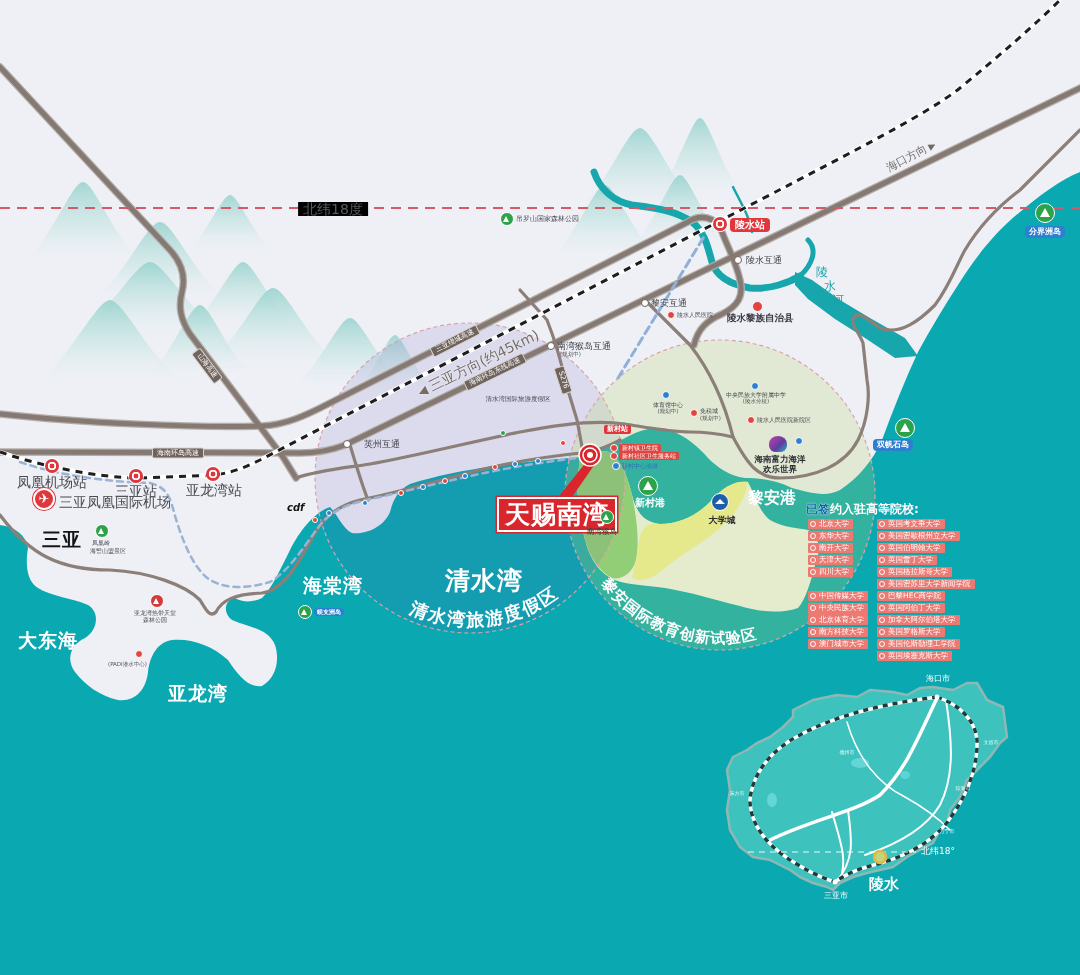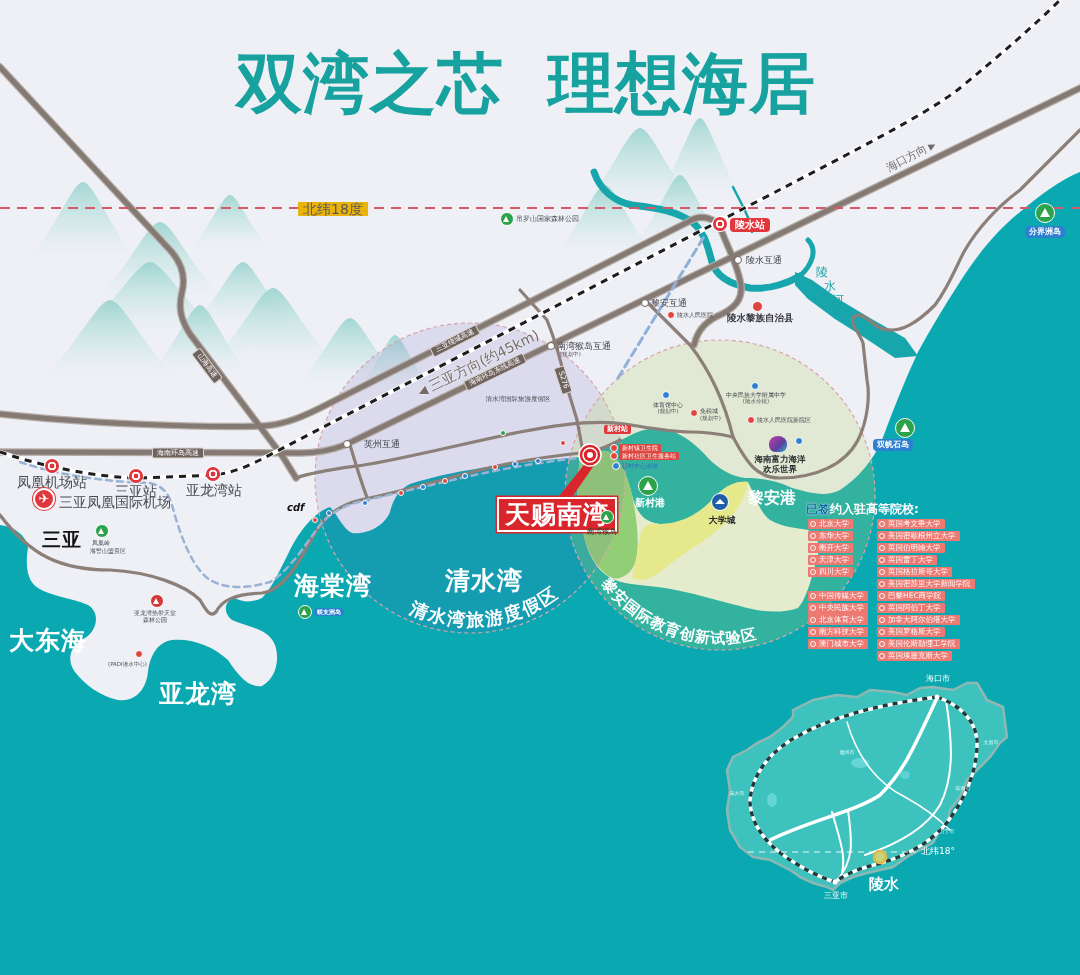--- a/index.html
+++ b/index.html
@@ -3,21 +3,21 @@
 <meta charset="utf-8">
 <style>
 *{margin:0;padding:0;box-sizing:border-box;}
 html,body{width:1080px;height:975px;overflow:hidden;background:#eef0f6;}
 #map{position:relative;width:1080px;height:975px;overflow:hidden;font-family:"DejaVu Sans","Liberation Sans",sans-serif;color:#3c3c44;}
 svg.geo{position:absolute;left:0;top:0;}
 .abs{position:absolute;white-space:nowrap;line-height:1;}
 .c{transform:translate(-50%,-50%);}
 .title{font-family:"DejaVu Serif","Liberation Serif",serif;font-weight:bold;font-size:66px;color:#17a19f;letter-spacing:1px;}
 .title span+span{margin-left:44px;}
-.lat-label{font-size:14px;color:#5a5a64;background:#eab308;padding:0 5px;}
+.lat-label{font-size:14px;color:#5a5a64;background:#000000;padding:0 5px;}
 .dir{font-size:11px;color:#6f6a66;}
 .dir.big{font-size:14px;color:#766b65;text-shadow:0 0 2px #fff;}
 .arrow-right::after{content:" \25B6";font-size:9px;}
 .arrow-left::before{content:"\25C0  ";font-size:12px;}
 .road-pill{background:#6f635d;color:#fff;font-size:7px;padding:1px 4px;border-radius:2px;border:1px solid #d8d2cc;}
 .st-icon{width:14px;height:14px;border-radius:50%;background:radial-gradient(circle,#e0373d 0 2.4px,#fff 2.6px 4.2px,#e0373d 4.4px);box-shadow:0 0 0 1px #fff;}
 .st-label{font-size:14px;color:#4a4a52;}
 .red-pill{background:#e0373d;color:#fff;font-size:10px;font-weight:bold;border-radius:4px;padding:2px 5px;}
 .red-pill.sm{font-size:7px;padding:1px 3px;border-radius:2px;}
 .red-tag{background:#e0453f;color:#fff;font-size:6px;padding:1px 3px;border-radius:2px;}
@@ -33,21 +33,21 @@
 .g-icon{width:14px;height:14px;border-radius:50%;background:#2ca24b;border:1.5px solid #fff;}
 .g-icon::after{content:"";position:absolute;left:2px;top:3px;border-left:3.5px solid transparent;border-right:3.5px solid transparent;border-bottom:6px solid #fff;}
 .g-icon.big{width:20px;height:20px;}
 .g-icon.big::after{left:4px;top:4px;border-left:5px solid transparent;border-right:5px solid transparent;border-bottom:9px solid #fff;}
 .r-icon{width:8px;height:8px;border-radius:50%;background:#e0453f;border:1px solid #fff;}
 .b-icon{width:8px;height:8px;border-radius:50%;background:#2f7fd0;border:1px solid #fff;}
 .poi-dot{width:6px;height:6px;border-radius:50%;border:1px solid #fff;}
 .sanya{font-size:19px;font-weight:bold;color:#141414;letter-spacing:1px;}
 .county{font-size:9.5px;font-weight:bold;color:#3a3a40;}
 .river-char{font-size:12px;color:#18a2a7;font-family:"DejaVu Serif",serif;}
-.bay{font-family:"DejaVu Serif","Liberation Serif",serif;font-weight:bold;color:#fff;font-size:25px;letter-spacing:1px;}
+.bay{font-family:"DejaVu Serif","Liberation Serif",serif;font-weight:bold;color:#fff;font-size:19px;letter-spacing:1px;}
 .bay.lg{font-size:25px;}
 .cdf{font-size:10px;font-weight:bold;font-style:italic;color:#111;}
 .project{background:#d9262c;color:#fff;font-weight:bold;font-size:25px;padding:3px 6px;border:2px solid #fff;box-shadow:0 0 0 1.5px #d9262c;letter-spacing:1px;font-family:"DejaVu Serif",serif;}
 .fuli{font-size:8.5px;font-weight:bold;color:#2d2d33;text-align:center;line-height:1.15;}
 .harbor{font-size:16px;color:#fff;font-weight:bold;}
 .univ-city{font-size:9px;font-weight:bold;color:#2a2a2f;}
 .cap-icon{width:18px;height:18px;border-radius:50%;background:#1e5fa8;border:1.5px solid #fff;}
 .cap-icon::after{content:"";position:absolute;left:3px;top:5px;width:0;height:0;border-left:5px solid transparent;border-right:5px solid transparent;border-bottom:5px solid #fff;}
 .logo-icon{width:18px;height:16px;border-radius:50% 50% 40% 40%;background:linear-gradient(135deg,#c63fa8,#5b3fa0 60%,#29b4c8);}
 .u-title{font-size:12px;font-weight:bold;color:#fff;}
@@ -175,23 +175,20 @@
     <path d="M748,852 L916,852" stroke="#ffffff" stroke-opacity="0.6" stroke-width="1.4" stroke-dasharray="6 5"></path>
     <circle cx="880" cy="857" r="6" fill="#c5d67a" stroke="#e0b84a" stroke-width="2.5"></circle>
     <circle cx="937" cy="697" r="2.5" fill="#fff"></circle>
     <circle cx="835" cy="882" r="2.5" fill="#fff"></circle>
   </g>
 
   <text class="zone-text" font-size="18" letter-spacing="2"><textPath href="#arcL" startOffset="54.6%" text-anchor="middle">清水湾旅游度假区</textPath></text>
   <text class="zone-text" font-size="15" letter-spacing="1"><textPath href="#arcR" startOffset="43.4%" text-anchor="middle">黎安国际教育创新试验区</textPath></text>
 </svg>
 
-<div class="abs title" style="left:236px;top:50px">
-  <span>双湾之芯</span><span>理想海居</span>
-</div>
 
 <div class="abs lat-label c" style="left:333px;top:209px">北纬18度</div>
 <div class="abs dir arrow-right c" style="left:911px;top:156px;transform:translate(-50%,-50%) rotate(-28deg)">海口方向</div>
 <div class="abs dir big arrow-left c" style="left:478px;top:363px;transform:translate(-50%,-50%) rotate(-26deg)">三亚方向(约45km)</div>
 
 <div class="abs road-pill c" style="left:178px;top:453px">海南环岛高速</div>
 <div class="abs road-pill c" style="left:207px;top:366px;transform:translate(-50%,-50%) rotate(53deg)">山海高速</div>
 <div class="abs road-pill c" style="left:495px;top:372px;transform:translate(-50%,-50%) rotate(-26deg)">海南环岛东线高速</div>
 <div class="abs road-pill c" style="left:455px;top:341px;transform:translate(-50%,-50%) rotate(-27deg)">三亚绕城高速</div>
 <div class="abs road-pill c" style="left:563px;top:380px;transform:translate(-50%,-50%) rotate(72deg)">S276</div>

